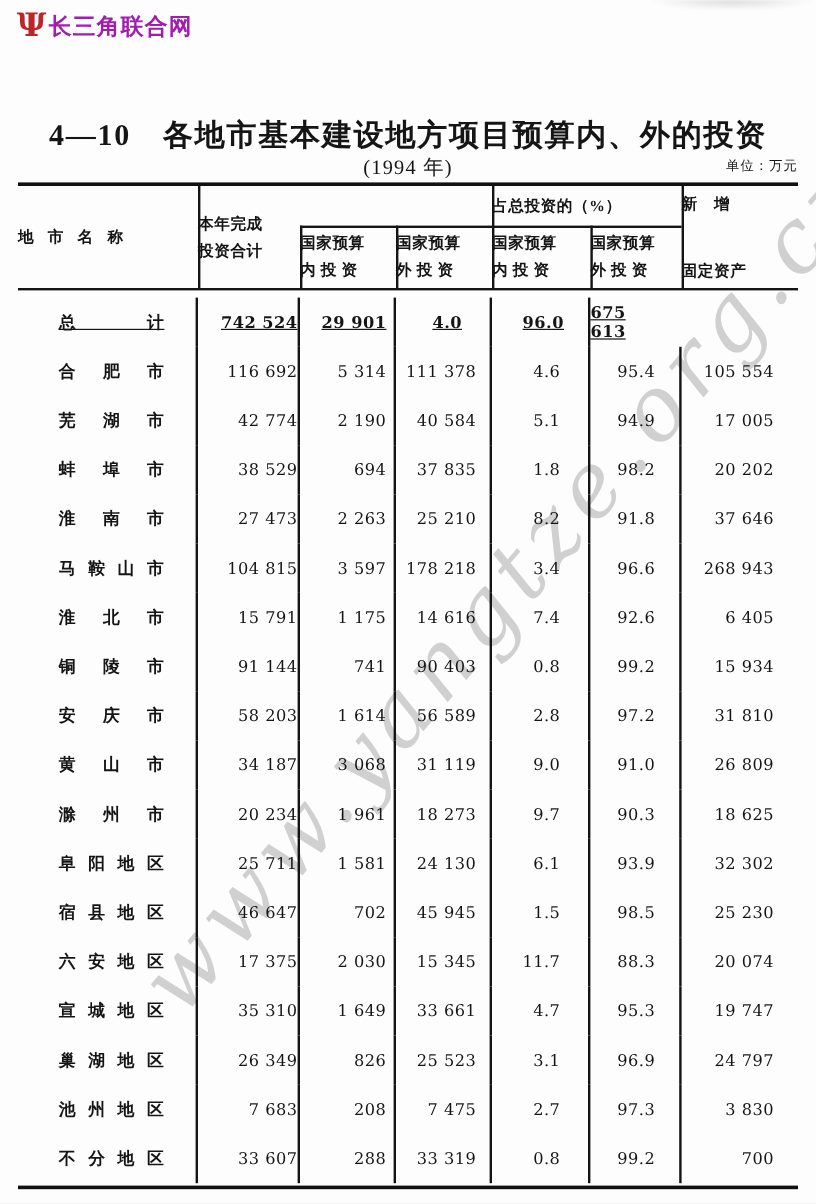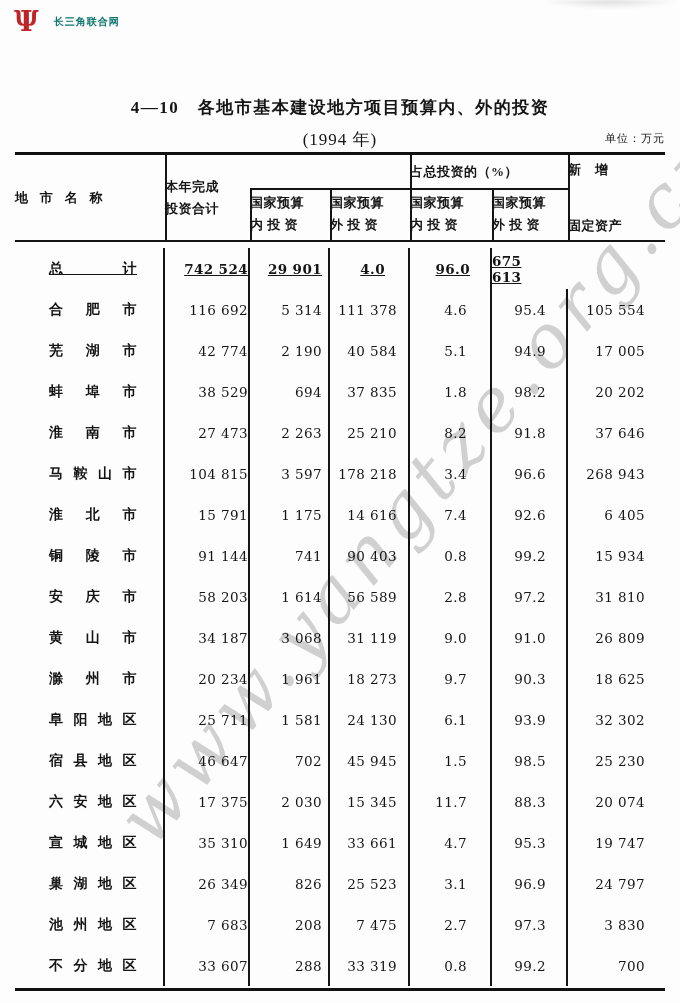--- a/index.html
+++ b/index.html
@@ -29,26 +29,26 @@
     z-index:1;
     pointer-events:none;
   }
   
   .site-header{position:absolute;left:14px;top:7px;display:flex;align-items:center;z-index:3;}
   .logo-icon{
     font-family:"DejaVu Serif",serif;
     font-size:27px;font-weight:700;color:#bf2428;line-height:30px;
   }
   .logo-text{
-    margin-left:15px;font-size:10px;font-weight:700;color:#0f766e;letter-spacing:1px;
+    margin-left:2px;font-size:19px;font-weight:700;color:#a21caf;letter-spacing:1px;
   }
   
   .title{
     position:absolute;left:0;top:96px;width:100%;
-    text-align:center;font-size:17px;font-weight:700;letter-spacing:1.5px;
+    text-align:center;font-size:25px;font-weight:700;letter-spacing:1.5px;
     z-index:2;
   }
   .subtitle{
     position:absolute;left:0;top:128px;width:100%;
     text-align:center;font-size:17px;letter-spacing:1px;z-index:2;
   }
   .unit{
     position:absolute;right:15px;top:131px;
     font-size:11px;letter-spacing:1px;z-index:2;
   }

